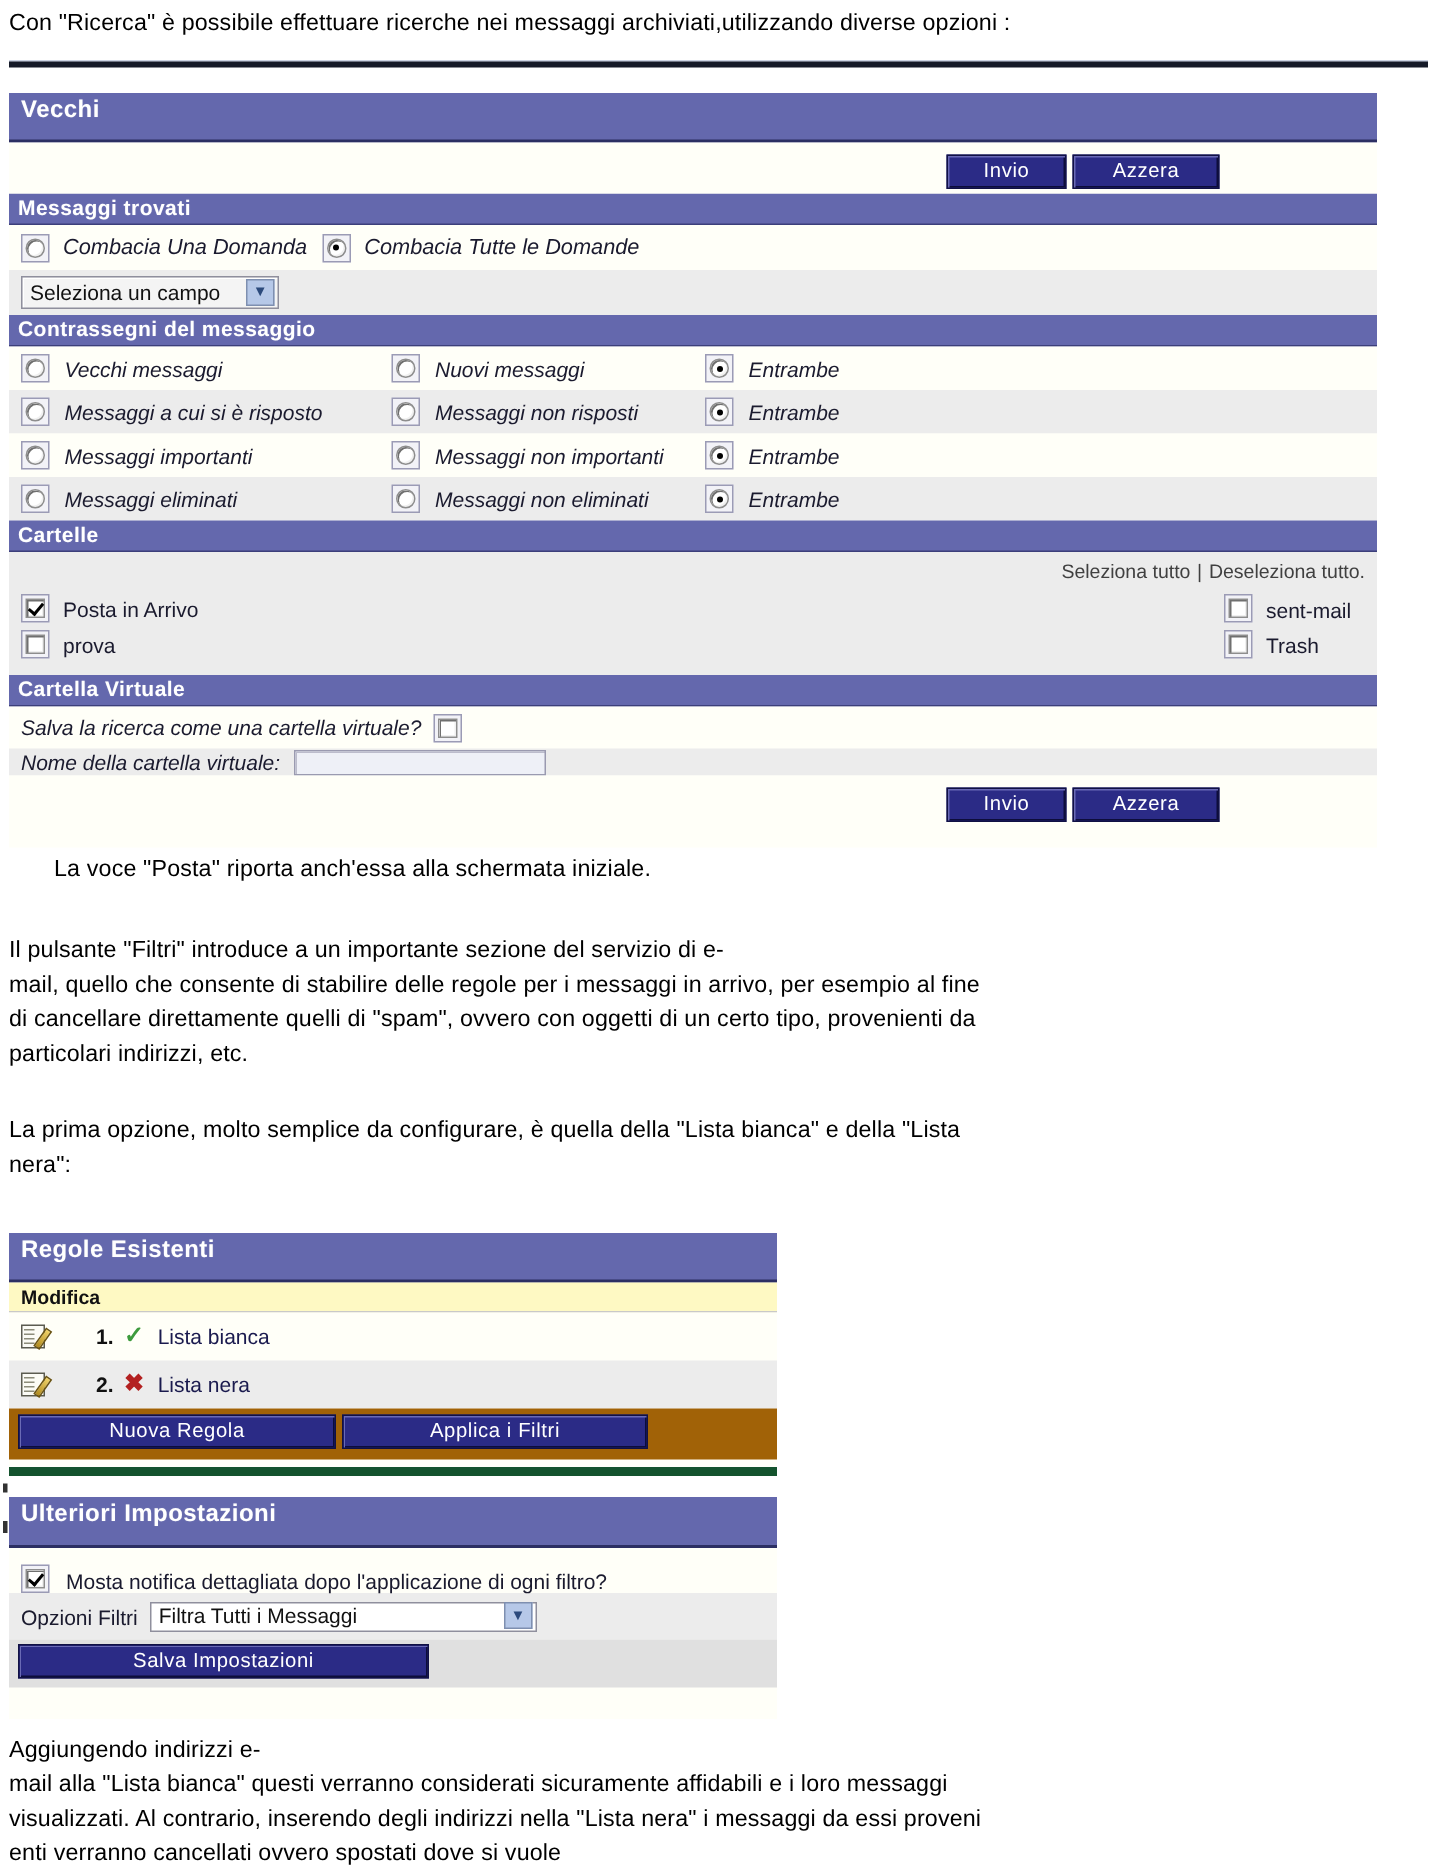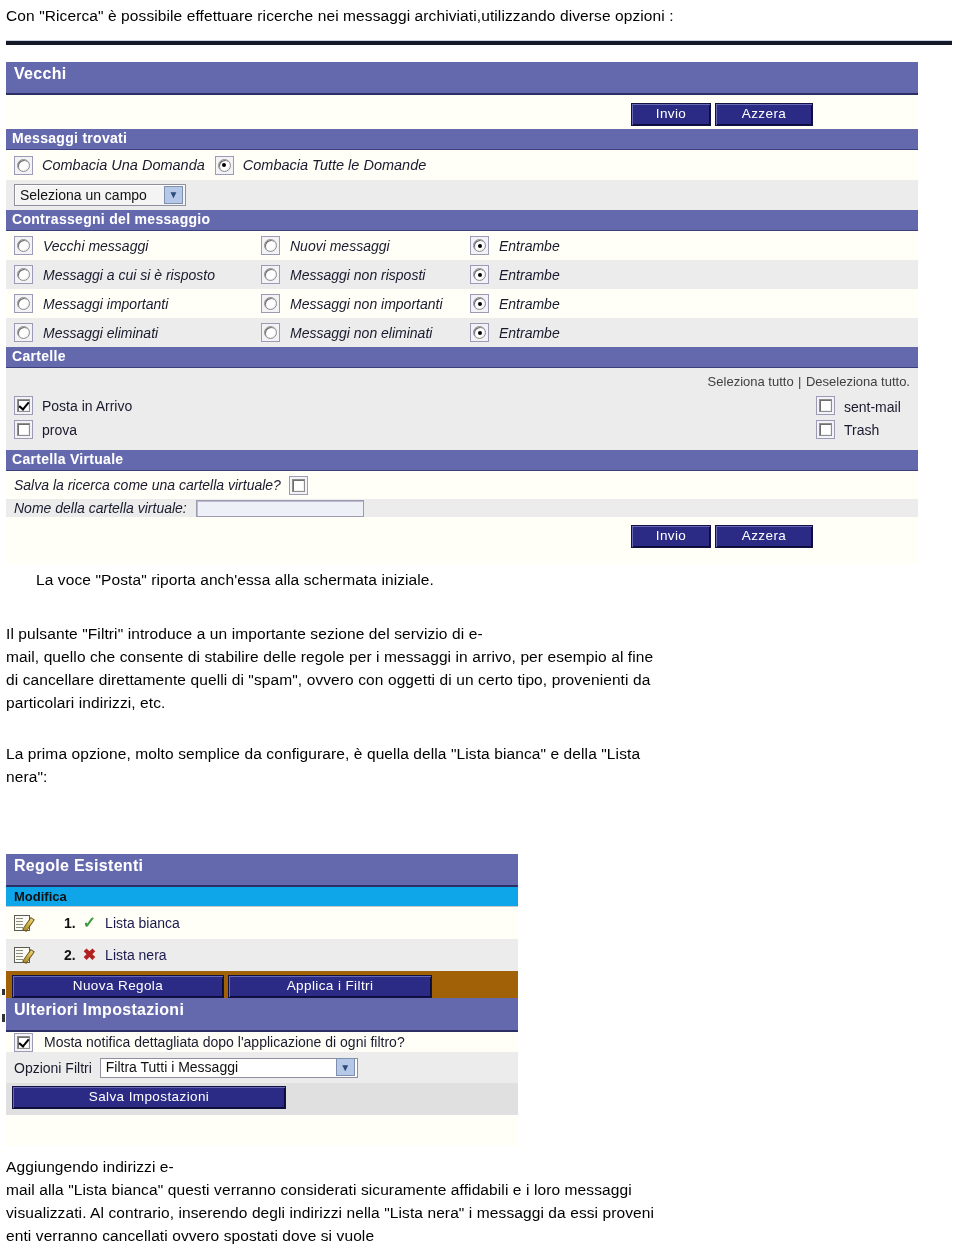--- a/index.html
+++ b/index.html
@@ -54,21 +54,21 @@
     text-shadow: 0 0 1px rgba(255,255,255,.2);
     line-height: 19px;
   }
   .bar.sub {
     font-size: 14px;
     padding: 1px 0 2px 6px;
     border-bottom: 1px solid #3c3f7a;
     line-height: 17px;
   }
   .subhead {
-    background: #0ea5e9;
+    background: #fef9c3;
     font-size: 13px;
     font-weight: bold;
     padding: 2px 0 2px 8px;
     color: #111;
     border-bottom: 1px solid #c9c9c9;
   }
 
   .rowline { display: flex; align-items: center; font-size: 13.5px; }
   .rowline.alt { background: #ececec; }
   .rowline.plain { background: #fffff8; }
@@ -363,21 +363,21 @@
   <p>mail, quello che consente di stabilire delle regole per i messaggi in arrivo, per esempio al fine</p>
   <p>di cancellare direttamente quelli di "spam", ovvero con oggetti di un certo tipo, provenienti da</p>
   <p> particolari indirizzi, etc.</p>
 </div>
 
 <div class="prose" style="left:6px; top:742px; width:950px;">
   <p>La prima opzione, molto semplice da configurare, è quella della "Lista bianca" e della "Lista</p>
   <p>nera":</p>
 </div>
 
-<div class="shot" style="left:6px; top:854px; width:512px; height:156px; border-bottom:4px solid #14532d;">
+<div class="shot" style="left:6px; top:822px; width:512px; height:156px; border-bottom:6px solid #14532d;">
 
   <div class="bar" style="height:26px; width:512px;">
     <span>Regole Esistenti</span>
   </div>
 
   <div class="subhead">
     <span>Modifica</span>
   </div>
 
   <div class="rowline plain" style="height:32px; padding-left:8px;">
@@ -402,21 +402,21 @@
 
 <div style="position:absolute; left:2px; top:989px; width:3px; height:6px; background:#333;"></div>
 <div style="position:absolute; left:2px; top:1014px; width:3px; height:8px; background:#333;"></div>
 
 <div class="shot" style="left:6px; top:998px; width:512px; height:148px;">
 
   <div class="bar" style="height:27px; width:512px;">
     <span>Ulteriori Impostazioni</span>
   </div>
 
-  <div class="rowline plain" style="height:20px; padding-left:8px;">
+  <div class="rowline plain" style="height:30px; padding-left:8px;align-items:flex-end;">
     <span class="ckbox-frame">
       <span class="ck on"></span>
       </span>
     <span style="margin-left:11px; font-size:14px;">Mosta notifica dettagliata dopo l'applicazione di ogni filtro?</span>
   </div>
 
   <div class="rowline alt" style="height:31px; padding-left:8px;">
     <span style="font-size:14px;">Opzioni Filtri</span>
     <span class="sel" style="margin-left:8px; width:258px; height:20px; background:#ffffff;">
       <span>Filtra Tutti i Messaggi</span>

